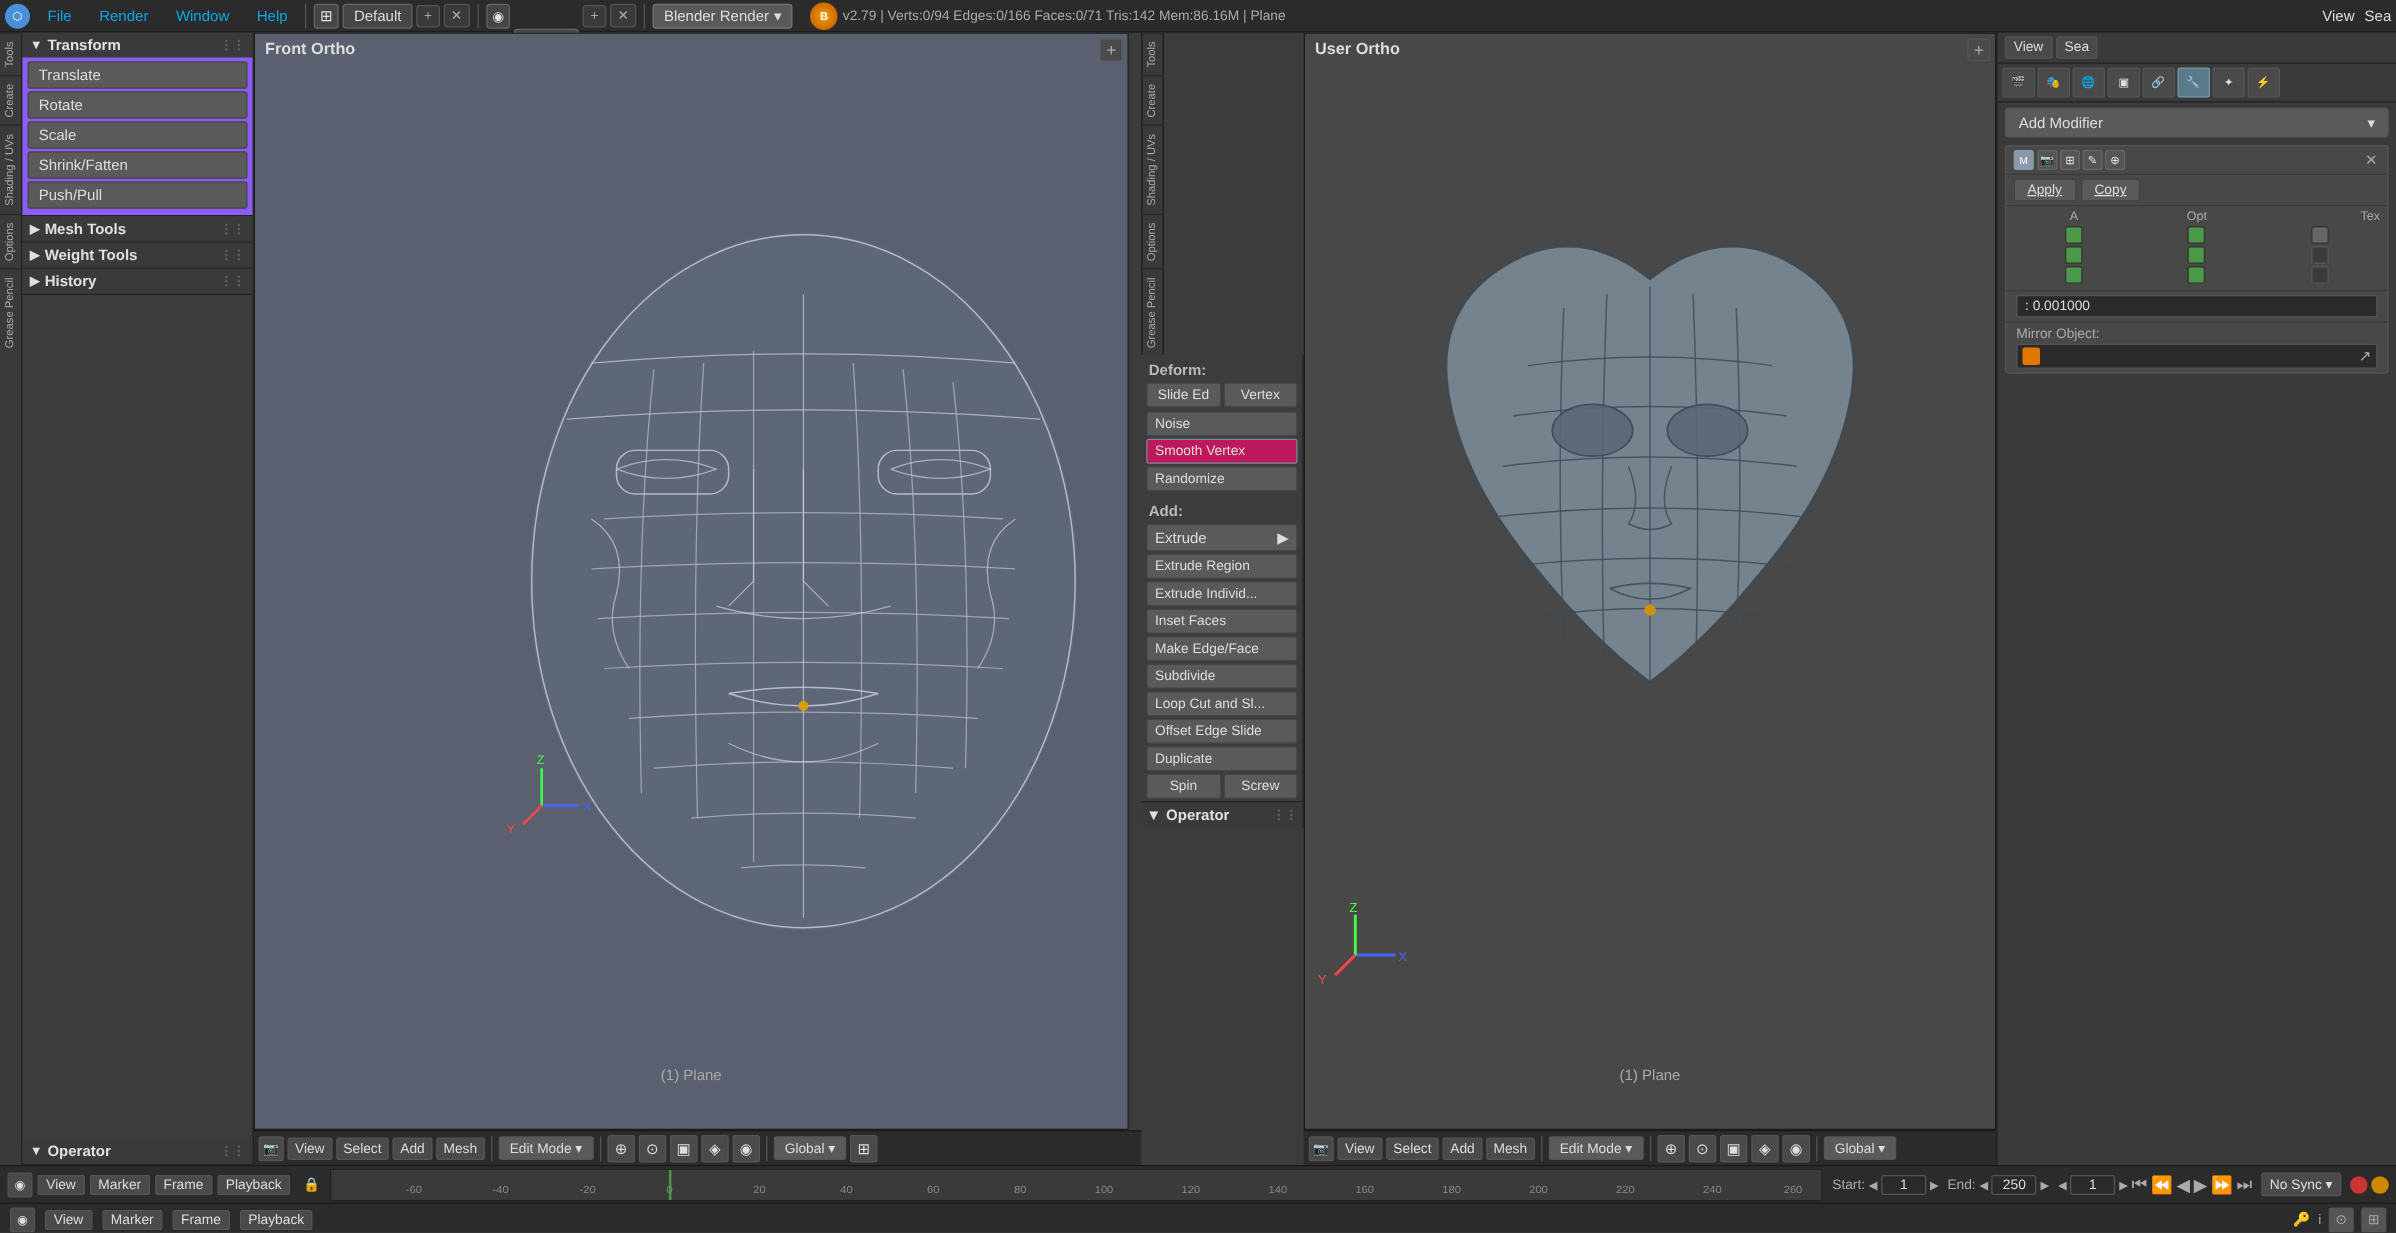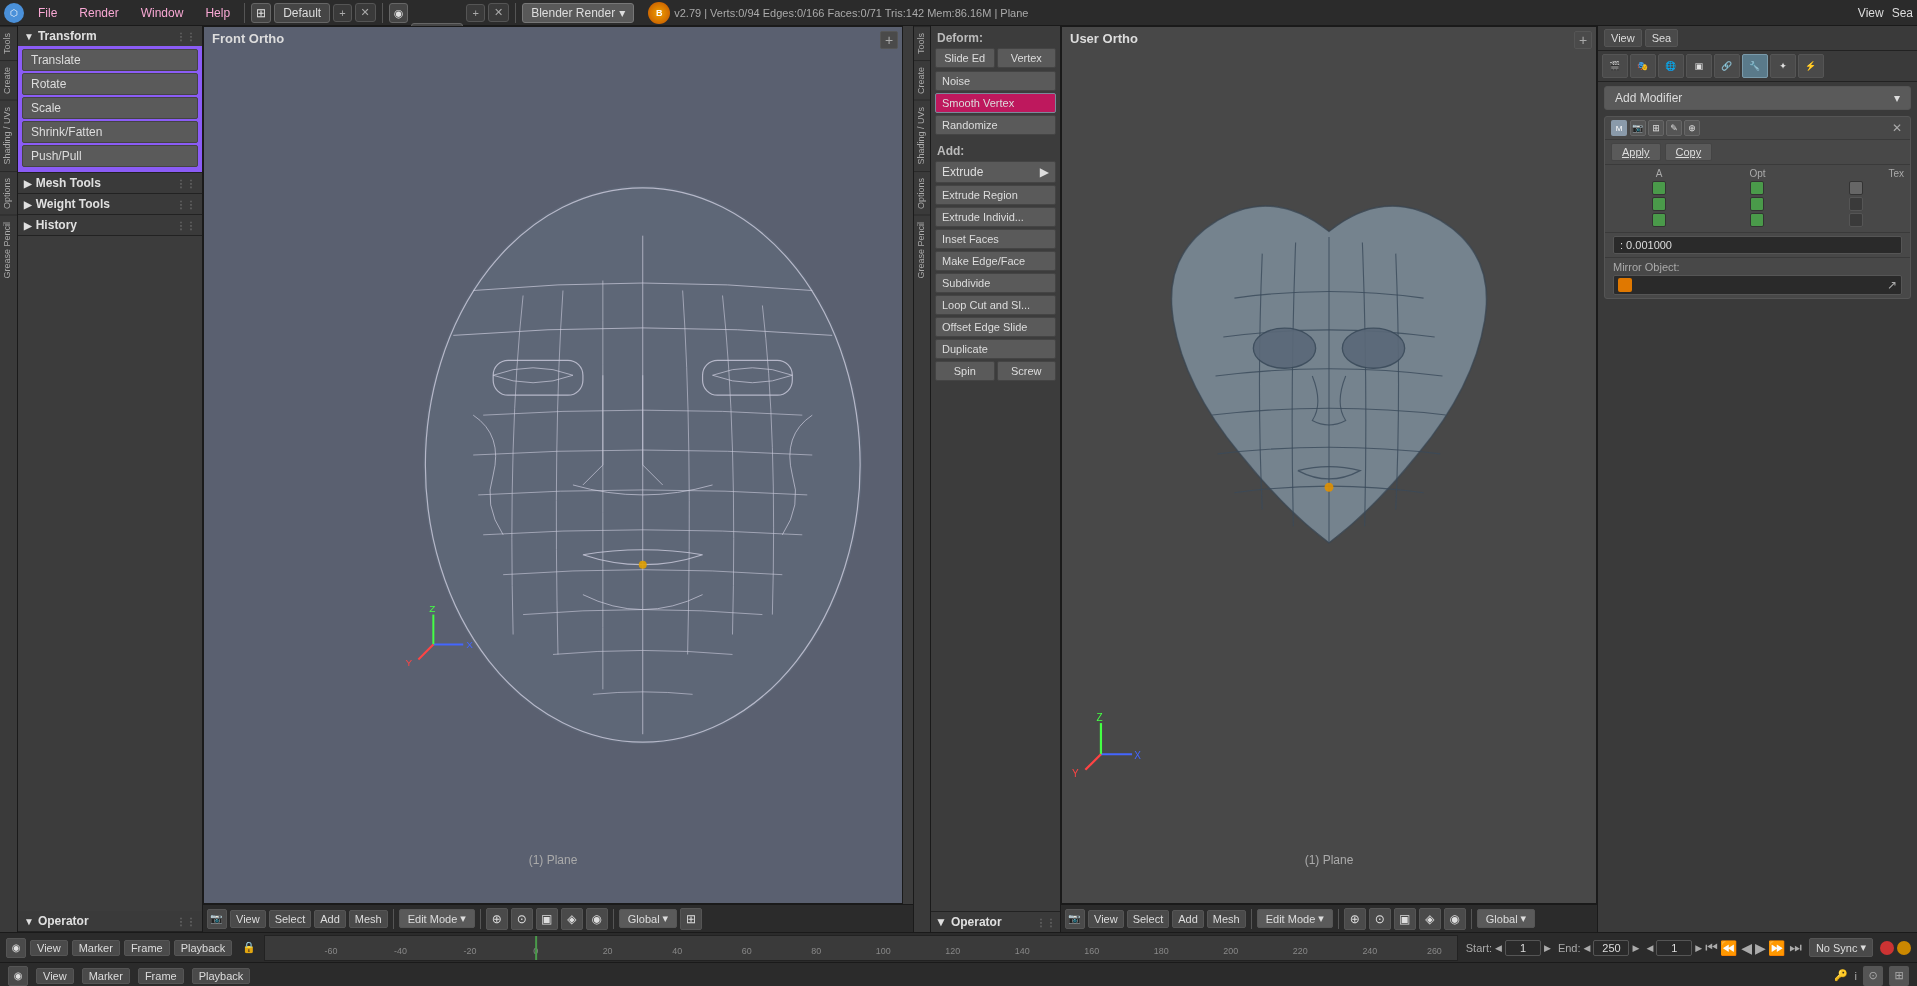--- a/index.html
+++ b/index.html
@@ -27,21 +27,21 @@
     .top-bar-icon {
       width: 20px; height: 20px;
       background: #4a90d9;
       border-radius: 50%;
       display: flex; align-items: center; justify-content: center;
       font-size: 10px; color: white;
     }
     .top-menu-item {
       padding: 2px 8px;
       cursor: pointer;
-      color: #f9a8d4;
+      color: #0ea5e9;
       font-size: 12px;
     }
     .top-bar-separator { width: 1px; background: #555; height: 20px; }
 
     
     .panel {
       border-bottom: 1px solid #222;
     }
     .panel-header {
       display: flex; align-items: center;
@@ -455,21 +455,21 @@
       <div class="vt-icon-btn">◉</div>
       <div class="vt-separator"></div>
       <div style="background:#5a5a5a;border:1px solid #555;border-radius:2px;padding:2px 8px;cursor:pointer;font-size:11px;color:#ddd;display:flex;align-items:center;gap:3px;">
         <span>Global</span>
         <span>▾</span>
       </div>
       <div class="vt-icon-btn">⊞</div>
     </div>
   </div>
 
-  <div style="display:flex;flex-direction:row;">
+  <div style="display:flex;flex-direction:column;">
 
     <div style="width:18px;background:#3a3a3a;border-left:1px solid #1a1a1a;border-right:1px solid #1a1a1a;display:flex;flex-direction:column;">
       <div class="side-tab">Tools</div>
       <div class="side-tab">Create</div>
       <div class="side-tab">Shading / UVs</div>
       <div class="side-tab">Options</div>
       <div class="side-tab">Grease Pencil</div>
     </div>
 
     <div style="width:130px;background:#3c3c3c;border-right:1px solid #1a1a1a;display:flex;flex-direction:column;overflow-y:auto;">

